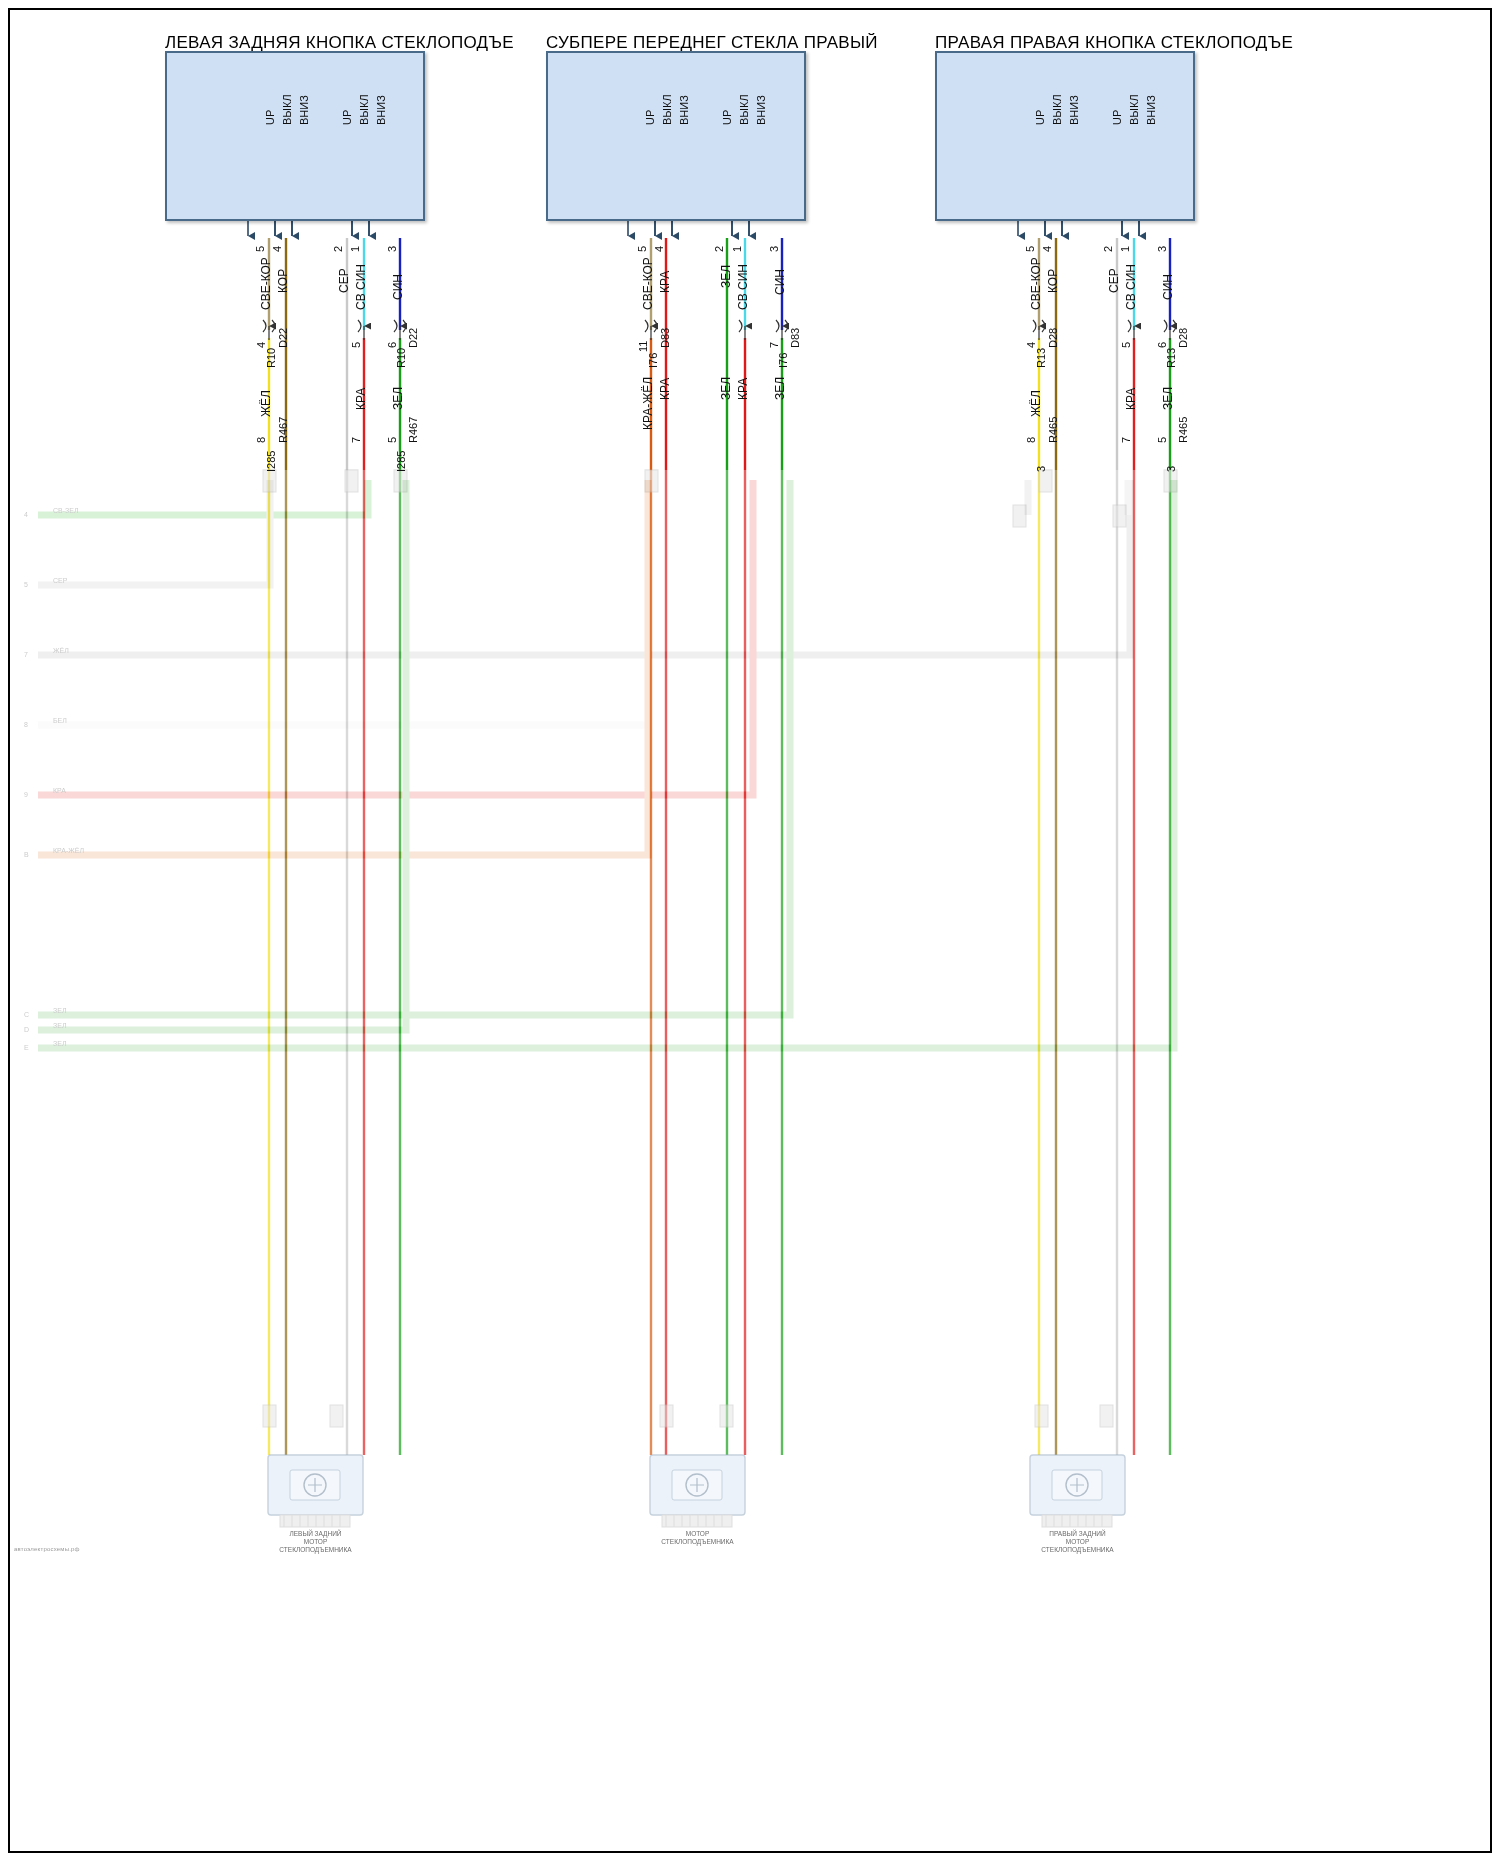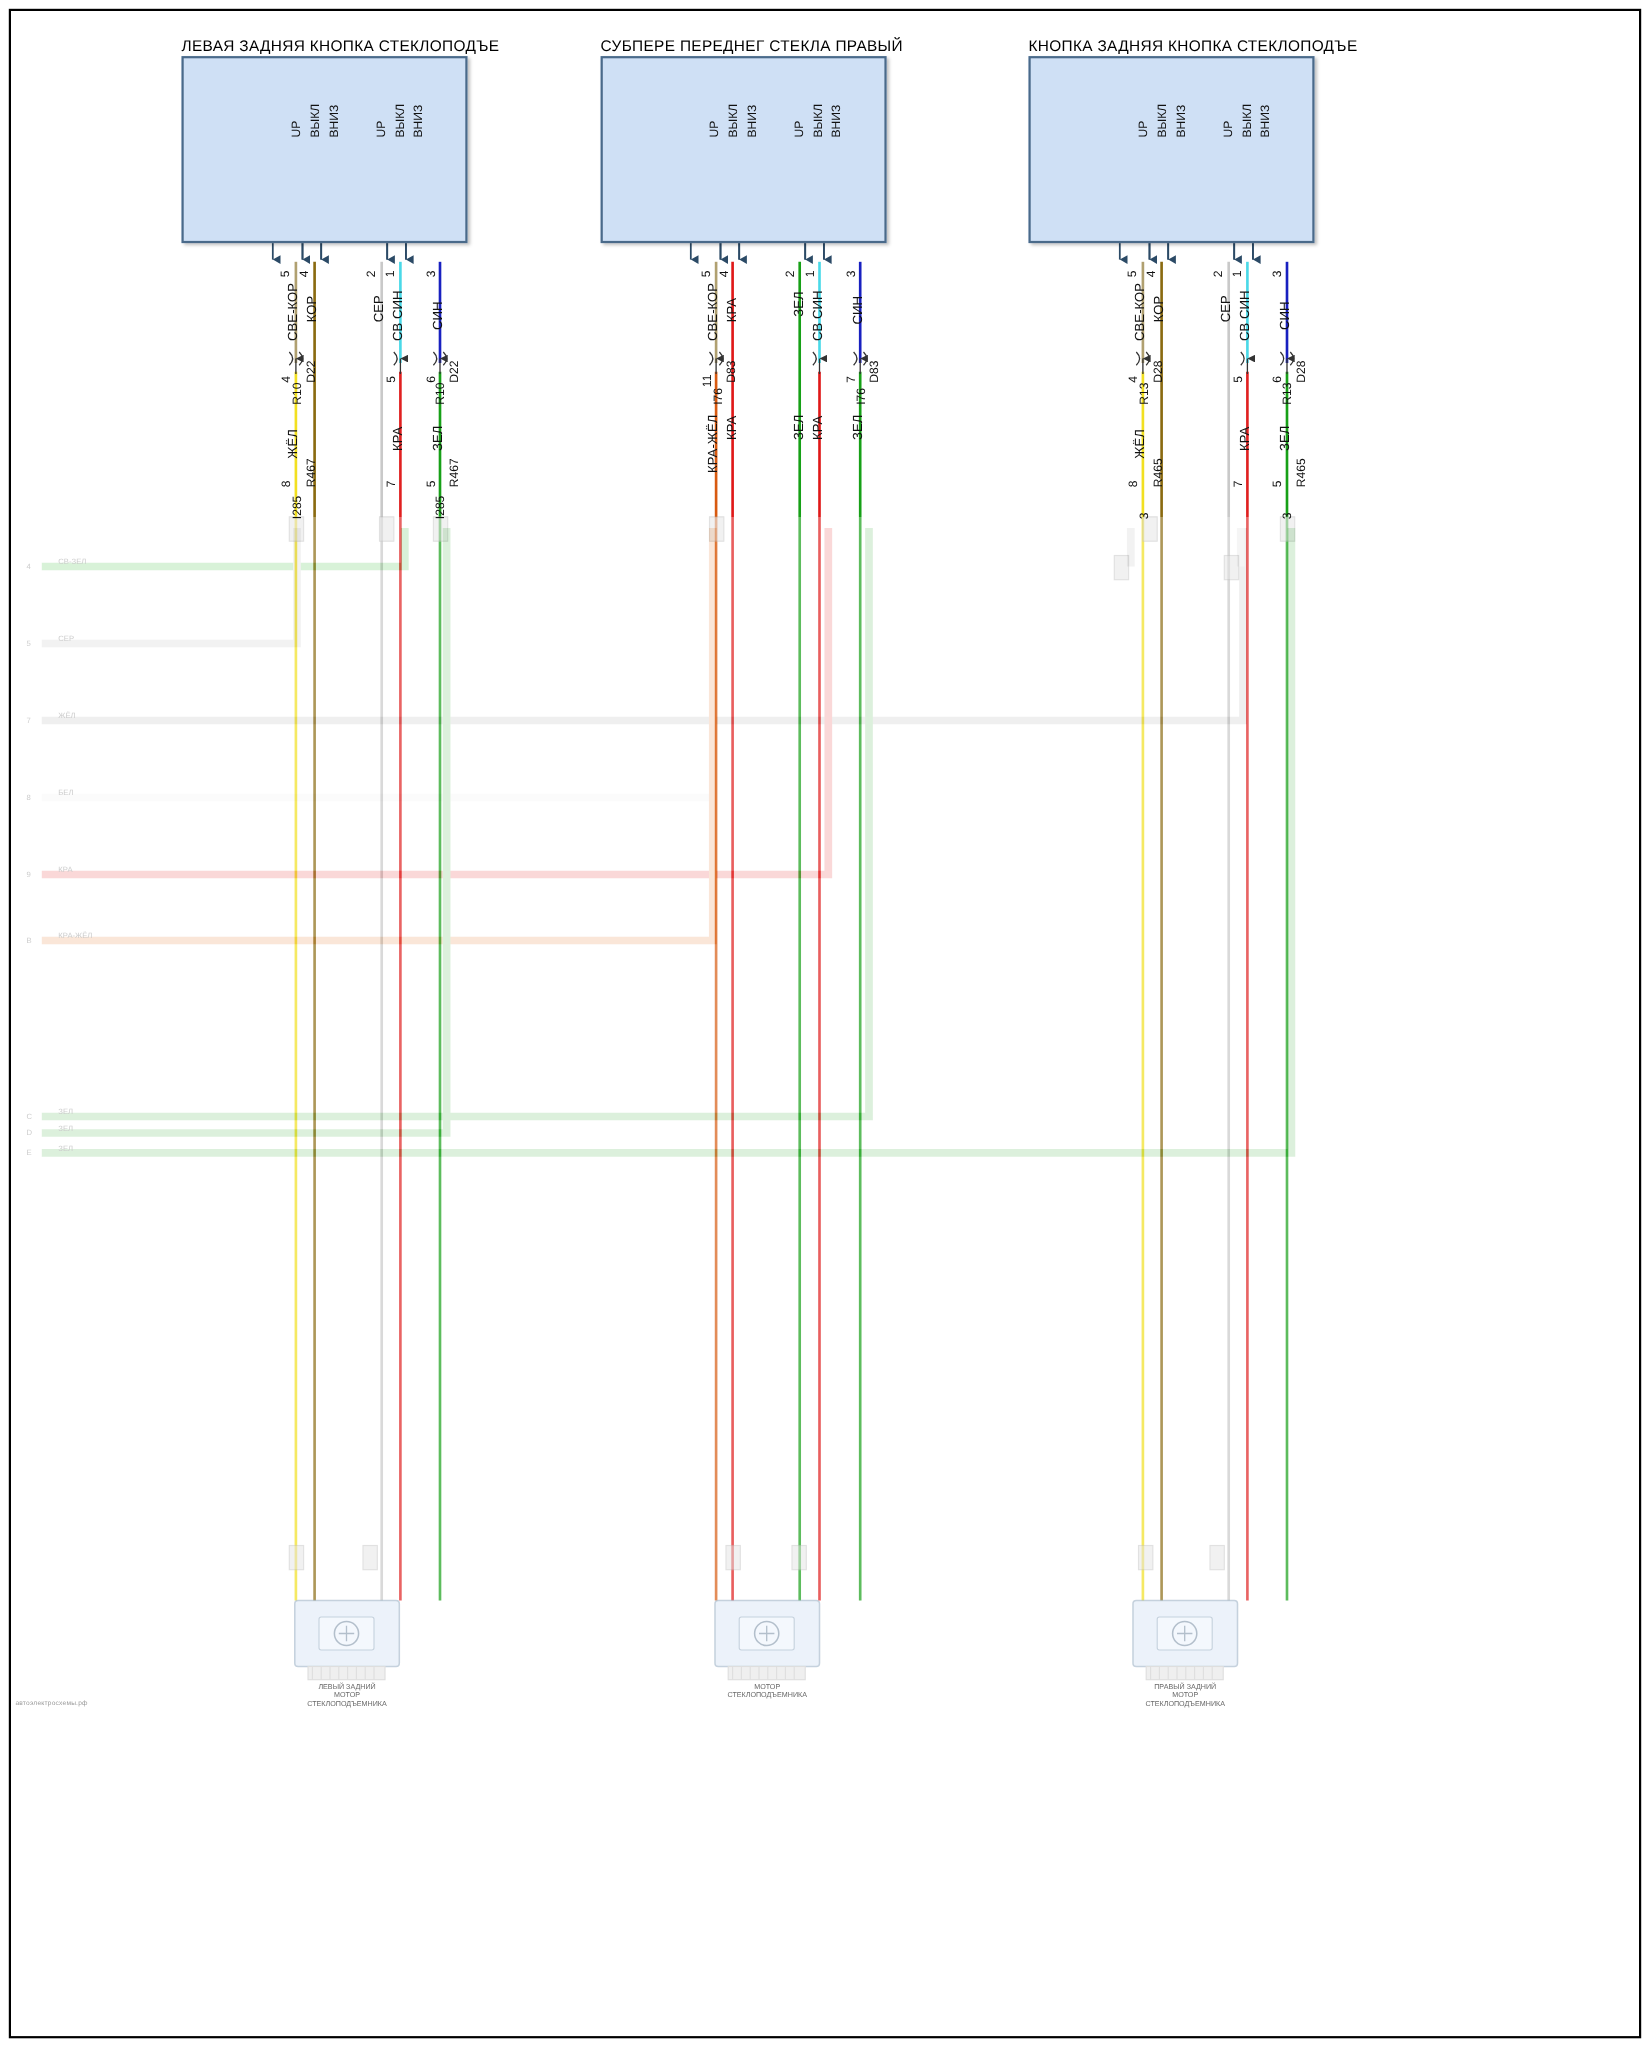--- a/index.html
+++ b/index.html
@@ -2,21 +2,21 @@
 <html><head>
 <meta charset="utf-8">
 <style>
   html,body{margin:0;padding:0;background:#808080;}
   body{font-family:"Liberation Sans",sans-serif;}
   #page{position:relative;width:1500px;height:1861px;background:#ffffff;overflow:hidden;}
   #canvas{position:absolute;left:0;top:0;width:1500px;height:1861px;}
   .frame{position:absolute;left:8px;top:8px;width:1484px;height:1845px;border:2px solid #000;box-sizing:border-box;pointer-events:none;}
   
   .modbox{position:absolute;background:#cfe0f5;border:2px solid #4a6a8a;box-sizing:border-box;box-shadow:2px 2px 3px rgba(0,0,0,.25);}
-  .modtitle{position:absolute;text-align:center;font-size:14px;letter-spacing:.3px;color:#000;white-space:nowrap;}
+  .modtitle{position:absolute;text-align:center;font-size:17px;letter-spacing:.3px;color:#000;white-space:nowrap;}
   
   .vlab{position:absolute;font-size:12px;color:#111;white-space:nowrap;transform-origin:0 0;transform:rotate(-90deg);}
   .vlab.sm{font-size:11px;}
   
   .pinnum{position:absolute;font-size:11px;color:#111;white-space:nowrap;transform-origin:0 0;transform:rotate(-90deg);}
   
   #ghost{position:absolute;left:8px;top:470px;width:1253px;height:1090px;opacity:.30;pointer-events:none;}
   .watermark{position:absolute;left:14px;top:1546px;font-size:6px;color:#9a9a9a;letter-spacing:.2px;}
   .motorlabel{position:absolute;font-size:6.5px;color:#6a6a6a;text-align:center;white-space:nowrap;line-height:1.25;}
 </style>
@@ -329,21 +329,21 @@
 
   <div class="frame"></div>
 
   <div class="modbox" style="left:165px;top:51px;width:260px;height:170px;"></div>
   <div class="modtitle" style="left:165px;top:33px;width:260px;">ЛЕВАЯ ЗАДНЯЯ КНОПКА СТЕКЛОПОДЪЕ</div>
 
   <div class="modbox" style="left:546px;top:51px;width:260px;height:170px;"></div>
   <div class="modtitle" style="left:546px;top:33px;width:260px;">СУБПЕРЕ ПЕРЕДНЕГ СТЕКЛА ПРАВЫЙ</div>
 
   <div class="modbox" style="left:935px;top:51px;width:260px;height:170px;"></div>
-  <div class="modtitle" style="left:935px;top:33px;width:260px;">КНОПКА ЗАДНЯЯ КНОПКА СТЕКЛОПОДЪЕ</div>
+  <div class="modtitle" style="left:935px;top:33px;width:260px;">ПРАВАЯ ПРАВАЯ КНОПКА СТЕКЛОПОДЪЕ</div>
 
   <div class="vlab sm" style="left:264px;top:125px;">UP</div>
   <div class="vlab sm" style="left:281px;top:125px;">ВЫКЛ</div>
   <div class="vlab sm" style="left:298px;top:125px;">ВНИЗ</div>
   <div class="vlab sm" style="left:341px;top:125px;">UP</div>
   <div class="vlab sm" style="left:358px;top:125px;">ВЫКЛ</div>
   <div class="vlab sm" style="left:375px;top:125px;">ВНИЗ</div>
 
   <div class="vlab sm" style="left:644px;top:125px;">UP</div>
   <div class="vlab sm" style="left:661px;top:125px;">ВЫКЛ</div>

